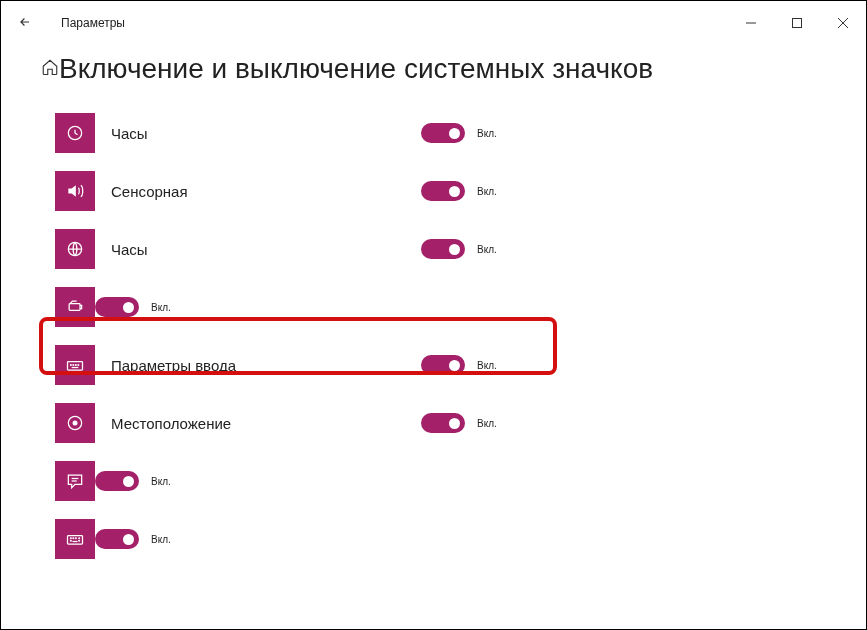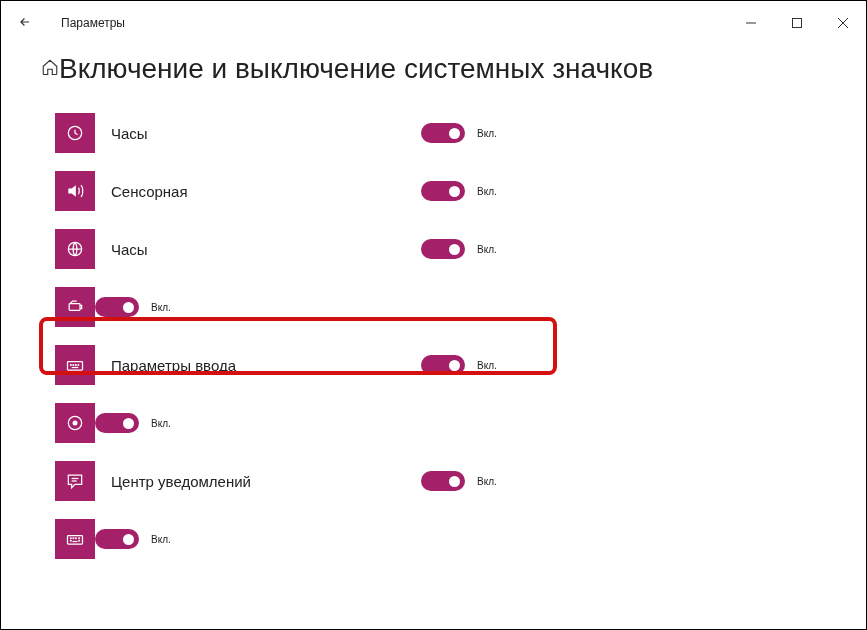--- a/index.html
+++ b/index.html
@@ -239,34 +239,34 @@
         </div>
         <div class="toggle-state">Вкл.</div>
       </div>
       <div class="setting-row">
         <div class="setting-icon-box">
           <svg viewBox="0 0 24 24">
             <circle cx="12" cy="12" r="8"></circle>
             <circle cx="12" cy="12" r="3" fill="#fff" stroke="none"></circle>
           </svg>
         </div>
+        <div class="setting-label">Местоположение</div>
         <div class="toggle">
           <div class="toggle-knob"></div>
         </div>
         <div class="toggle-state">Вкл.</div>
       </div>
       <div class="setting-row">
         <div class="setting-icon-box">
           <svg viewBox="0 0 24 24">
             <path d="M4 5h16v11H12l-4 4v-4H4V5z"></path>
             <line x1="8" y1="9" x2="16" y2="9"></line>
             <line x1="8" y1="12" x2="14" y2="12"></line>
           </svg>
         </div>
-        <div class="setting-label">Центр уведомлений</div>
         <div class="toggle">
           <div class="toggle-knob"></div>
         </div>
         <div class="toggle-state">Вкл.</div>
       </div>
       <div class="setting-row">
         <div class="setting-icon-box">
           <svg viewBox="0 0 24 24">
             <rect x="3" y="8" width="18" height="10" rx="1"></rect>
             <circle cx="7" cy="11" r="0.5" fill="#fff"></circle>

